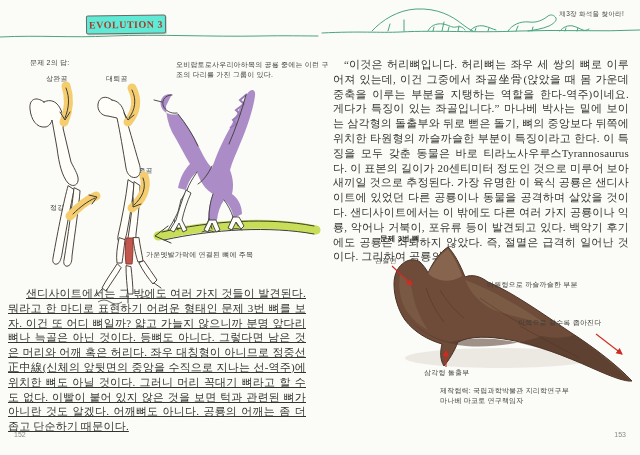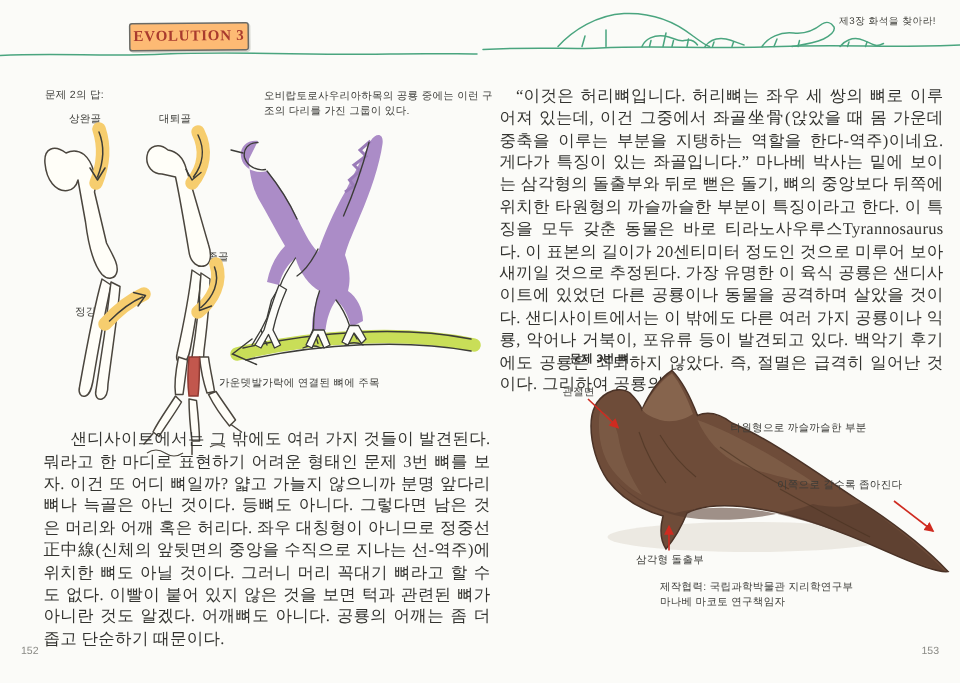--- a/index.html
+++ b/index.html
@@ -5,38 +5,38 @@
   html,body{margin:0;padding:0;}
   body{
     width:640px;height:455px;position:relative;overflow:hidden;
     background:#fbfbf8;
     font-family:"Liberation Serif","DejaVu Serif",serif;
     color:#2f2f2f;
   }
   .abs{position:absolute;}
   .badge{
     left:86px;top:15px;width:78px;height:17px;
-    background:#fdba74;border:1px solid #6a6a66;
+    background:#5eead4;border:1px solid #6a6a66;
     border-radius:2px;transform:rotate(-0.6deg);
     display:flex;align-items:center;justify-content:center;
     box-shadow:1px 1px 0 #d8d8d2;
   }
   .badge span{
     font-weight:bold;font-size:10px;letter-spacing:0.5px;color:#a93b2e;
     font-family:"Liberation Serif",serif;
   }
   .chapter{
     right:16px;top:10px;font-size:6.5px;color:#44443f;letter-spacing:0.3px;
     font-family:"Liberation Sans",sans-serif;
   }
   .para{
     text-align:justify;text-align-last:left;word-break:break-all;
     font-size:11px;line-height:14.8px;letter-spacing:0.2px;color:#33332f;
   }
-  .para-left{left:29px;top:286px;width:298px;text-indent:18px;}
+  .para-left{left:8px;top:286px;width:298px;text-indent:18px;text-decoration:underline;}
   .para-right{left:333px;top:57px;width:296px;text-indent:11px;}
   .label{
     font-size:7px;color:#3c3c38;letter-spacing:0.2px;white-space:nowrap;
     font-family:"Liberation Sans",sans-serif;
   }
   .label-wrap{white-space:normal;}
   .fossil-title{font-weight:bold;font-size:7.5px;color:#2b2b28;}
   .pagenum{
     font-size:7px;color:#8a8a85;bottom:17px;
     font-family:"Liberation Sans",sans-serif;

